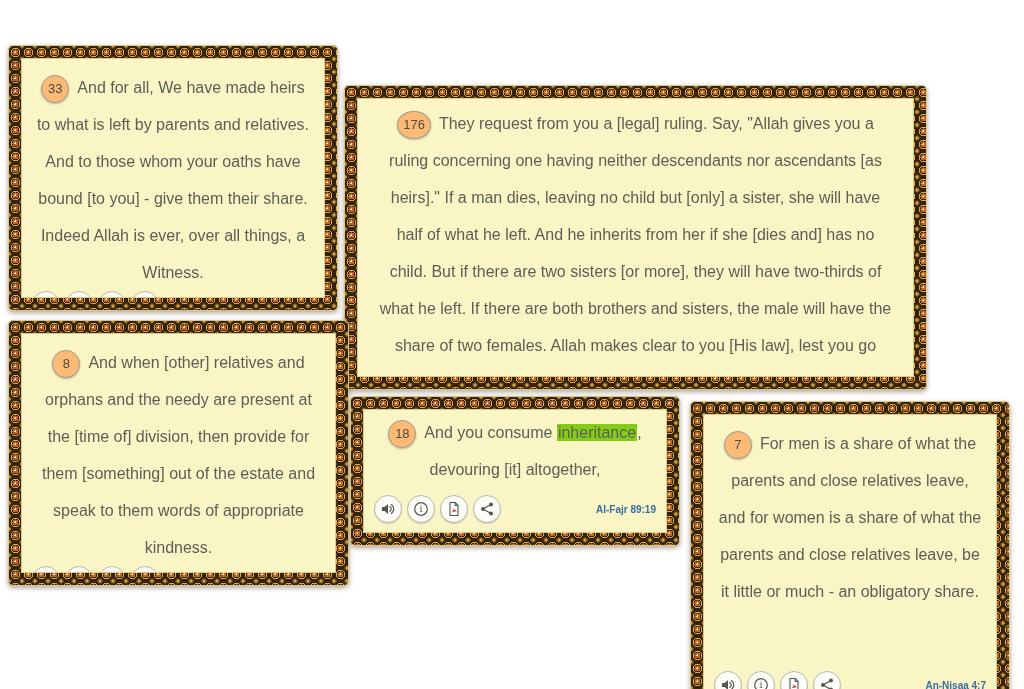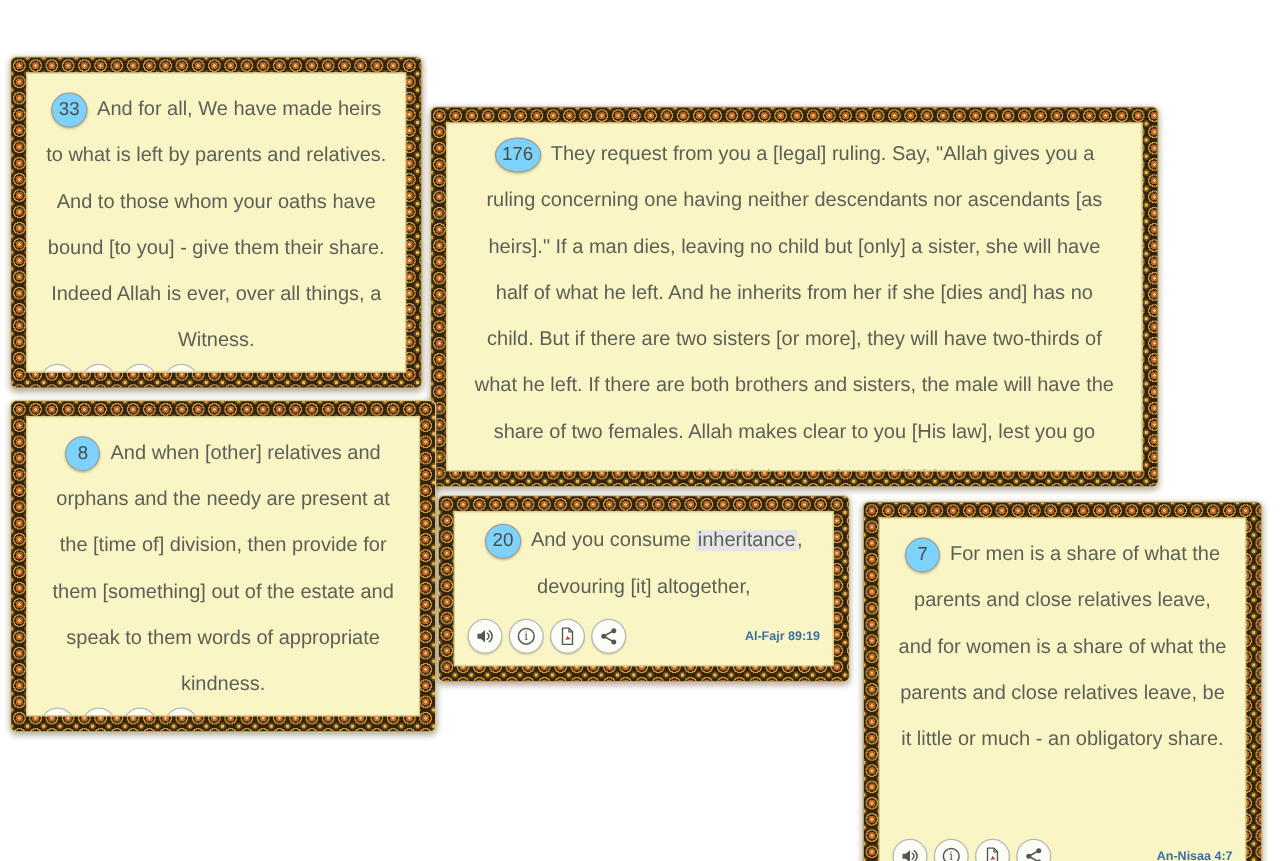--- a/index.html
+++ b/index.html
@@ -49,30 +49,30 @@
   .card-4 .verse-text{padding:4px 12px 0 12px;}
 
   .verse-badge{
     display:inline-block;
     box-sizing:border-box;
     min-width:28px;height:28px;
     padding:0 5px;
     line-height:25px;
     border:1px solid #9e9e98;
     border-radius:50%;
-    background:#7dd3fc;
+    background:#fdba74;
     box-shadow:0 1px 2px rgba(0,0,0,.25);
     color:#4c4c46;
-    font-size:15px;
+    font-size:13px;
     text-align:center;
     vertical-align:middle;
     margin-right:8px;
   }
   mark.search-highlight{
-    background:#e5e5e5;
+    background:#84cc16;
     color:inherit;
     padding:0 1px;
   }
 
   .card-footer{
     display:flex;
     justify-content:space-between;
     align-items:center;
     padding:0 10px 9px 10px;
   }
@@ -242,21 +242,21 @@
             </button>
         </div>
         <a class="verse-ref">An-Nisaa 4:8</a>
       </div>
     </div>
   </section>
 
   <section class="card card-4">
     <div class="card-inner">
       <p class="verse-text">
-        <span class="verse-badge">20</span><span>And you consume </span><mark class="search-highlight">inheritance</mark><span>, devouring [it] altogether,</span>
+        <span class="verse-badge">18</span><span>And you consume </span><mark class="search-highlight">inheritance</mark><span>, devouring [it] altogether,</span>
       </p>
       <div class="card-footer">
         <div class="actions">
           <button class="icon-btn">
               <span class="icon">
                 <svg viewBox="0 0 16 16">
                   <path d="M2 6v4h2.6L8 13V3L4.6 6H2z" fill="#555"></path>
                   <path d="M9.8 5.6c.9.6 1.4 1.4 1.4 2.4s-.5 1.8-1.4 2.4M11.4 3.6c1.4 1 2.3 2.6 2.3 4.4s-.9 3.4-2.3 4.4" stroke="#555" fill="none" stroke-width="1.2" stroke-linecap="round"></path>
                 </svg>
               </span>

